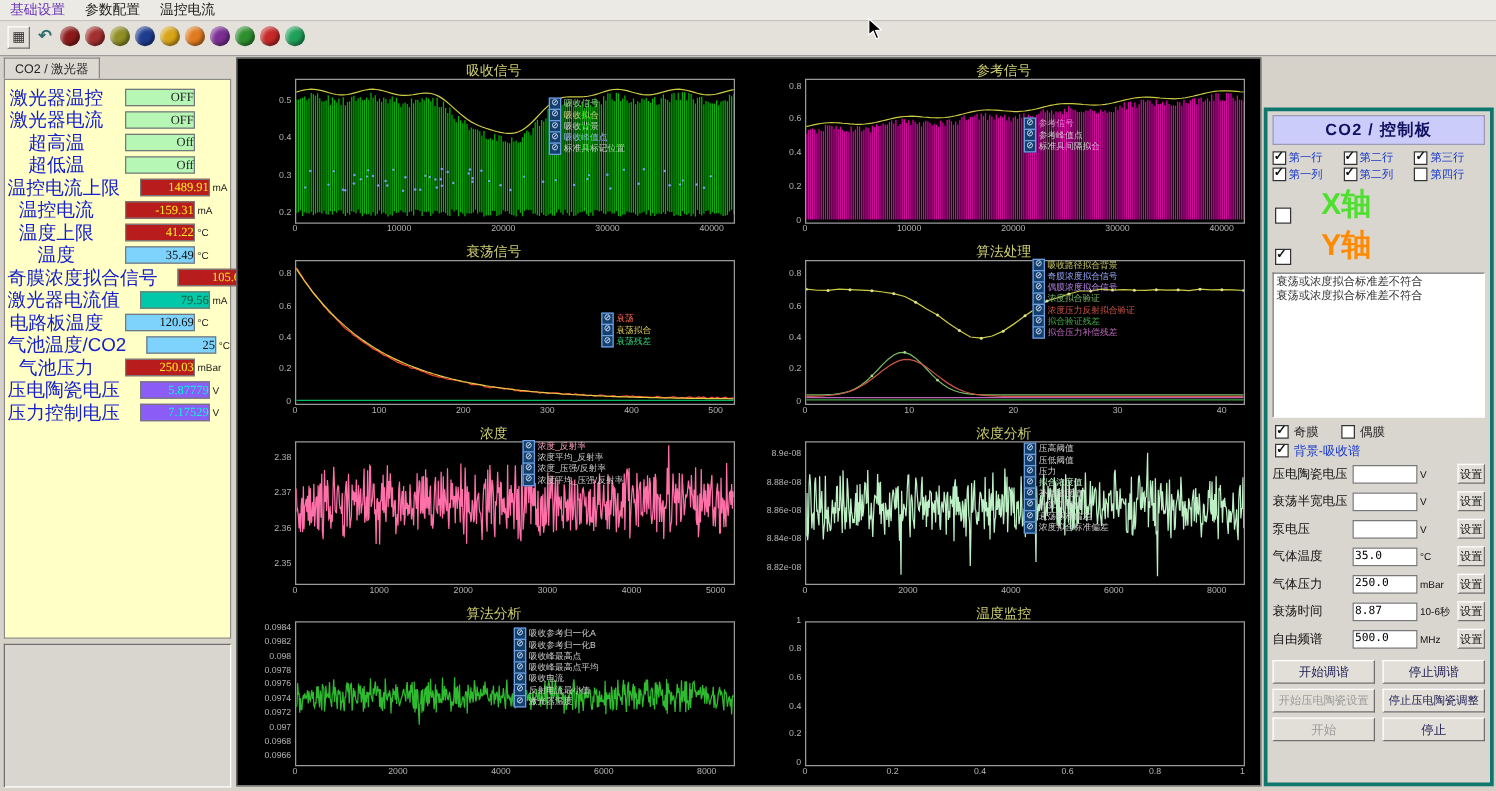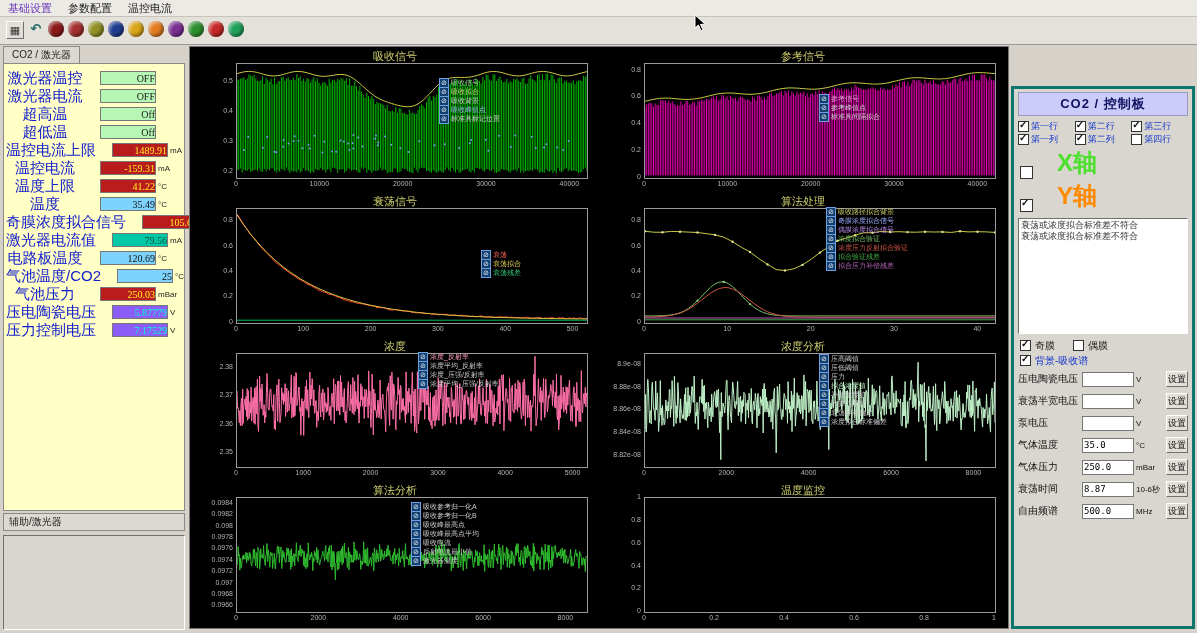--- a/index.html
+++ b/index.html
@@ -165,21 +165,20 @@
             <span class="param-value style-navy-cyan">5.87779</span>
             <span class="param-unit">V</span>
           </div>
           <div class="param-row">
             <span class="param-label">压力控制电压</span>
             <span class="param-value style-navy-cyan">7.17529</span>
             <span class="param-unit">V</span>
           </div>
         </div>
     </div>
-    <div class="left-section">辅助/激光器</div>
     <div class="left-empty sunken"></div>
   </div>
 
   <div class="charts">
       <div class="chart">
         <div class="chart-title">吸收信号</div>
         <div class="plot">
           <svg width="350" height="113.75">
             <line x1="0.0" x2="0.0" y1="106.3" y2="15.6" stroke="#00b400" stroke-width="1"></line>
             <line x1="1.7" x2="1.7" y1="105.7" y2="15.6" stroke="#00b400" stroke-width="1"></line>
@@ -1078,14 +1077,28 @@
           <span class="set-unit">10-6秒</span>
           <button class="btn-small bevel">设置</button>
         </div>
         <div class="rp-setrow">
           <span class="set-label">自由频谱</span>
           <input class="set-input" type="text" value="500.0" style="">
           <span class="set-unit">MHz</span>
           <button class="btn-small bevel">设置</button>
         </div>
       </div>
+    <div class="rp-buttons">
+        <div class="rp-btnrow">
+          <button class="btn bevel">开始调谐</button>
+          <button class="btn bevel">停止调谐</button>
+        </div>
+        <div class="rp-btnrow">
+          <button class="btn bevel disabled" style="font-size: 9px;">开始压电陶瓷设置</button>
+          <button class="btn bevel" style="font-size: 9px;">停止压电陶瓷调整</button>
+        </div>
+        <div class="rp-btnrow">
+          <button class="btn bevel disabled">开始</button>
+          <button class="btn bevel">停止</button>
+        </div>
+      </div>
   </div>
 </div>
 
 </body></html>

